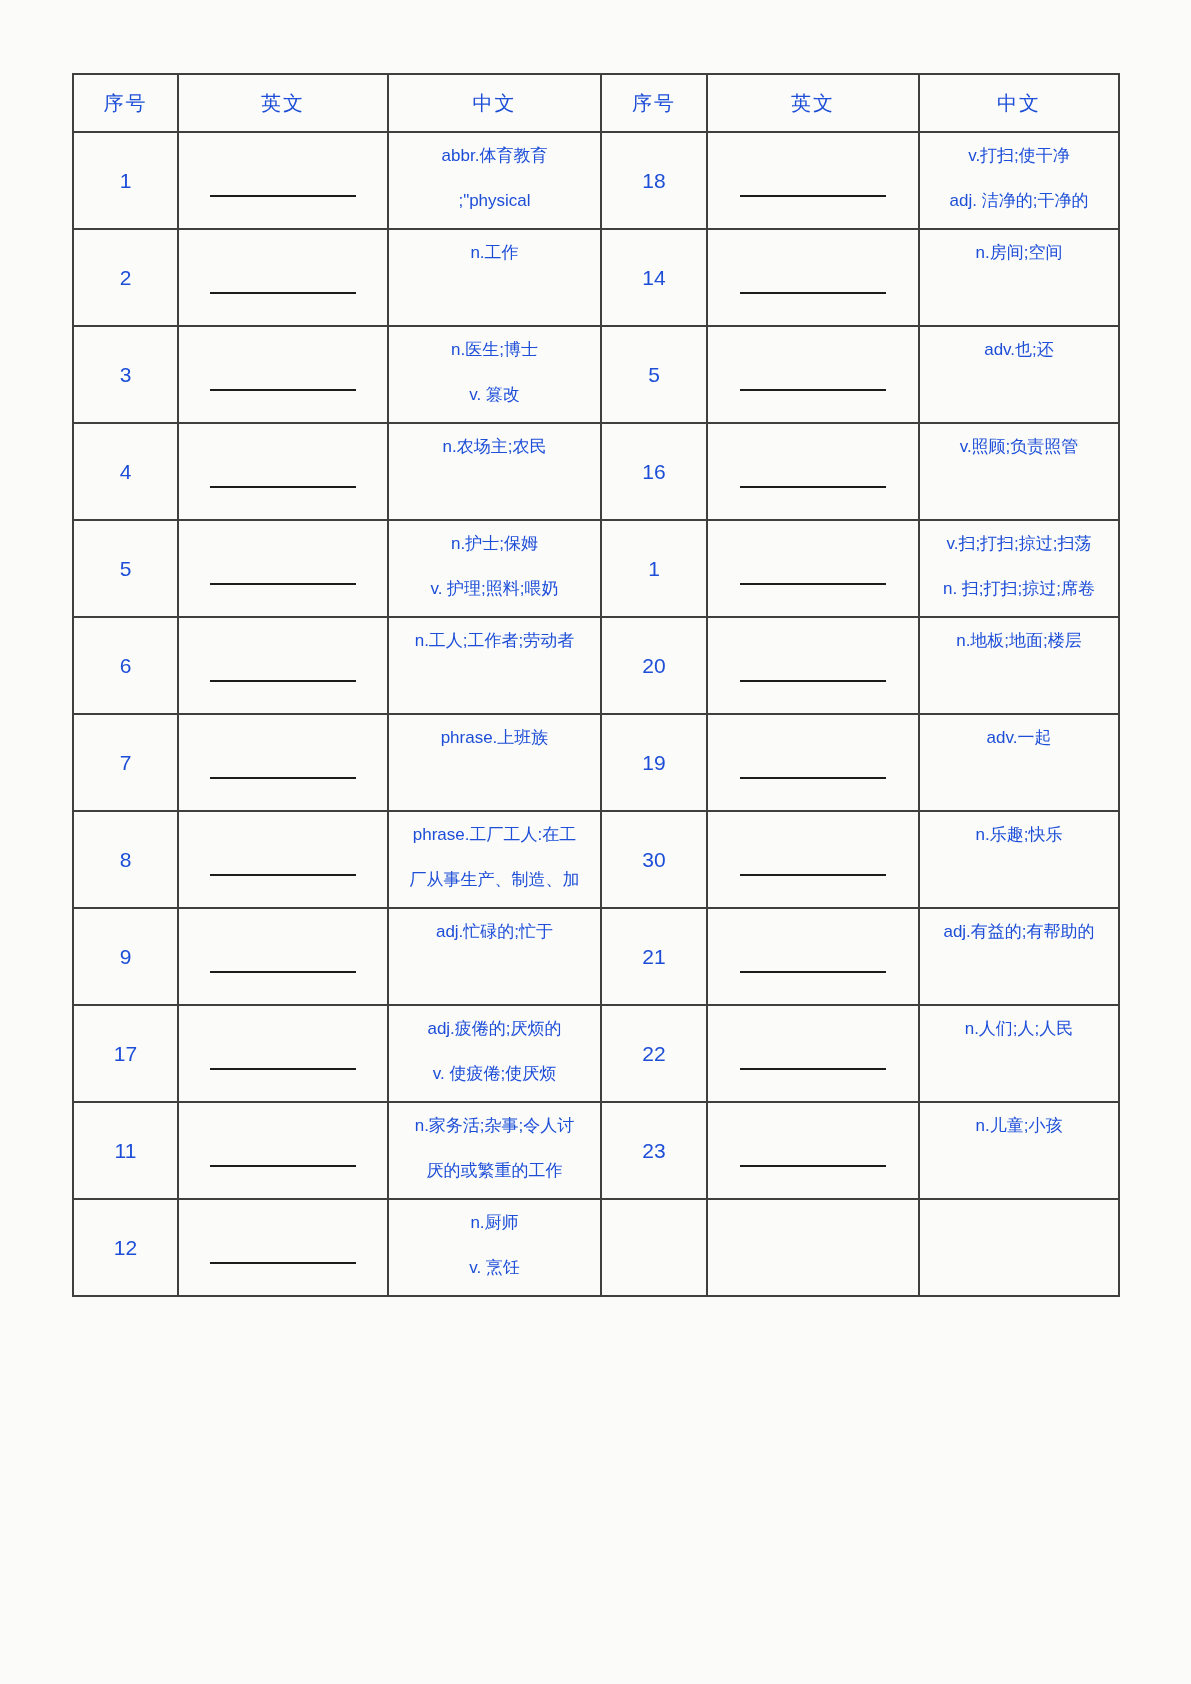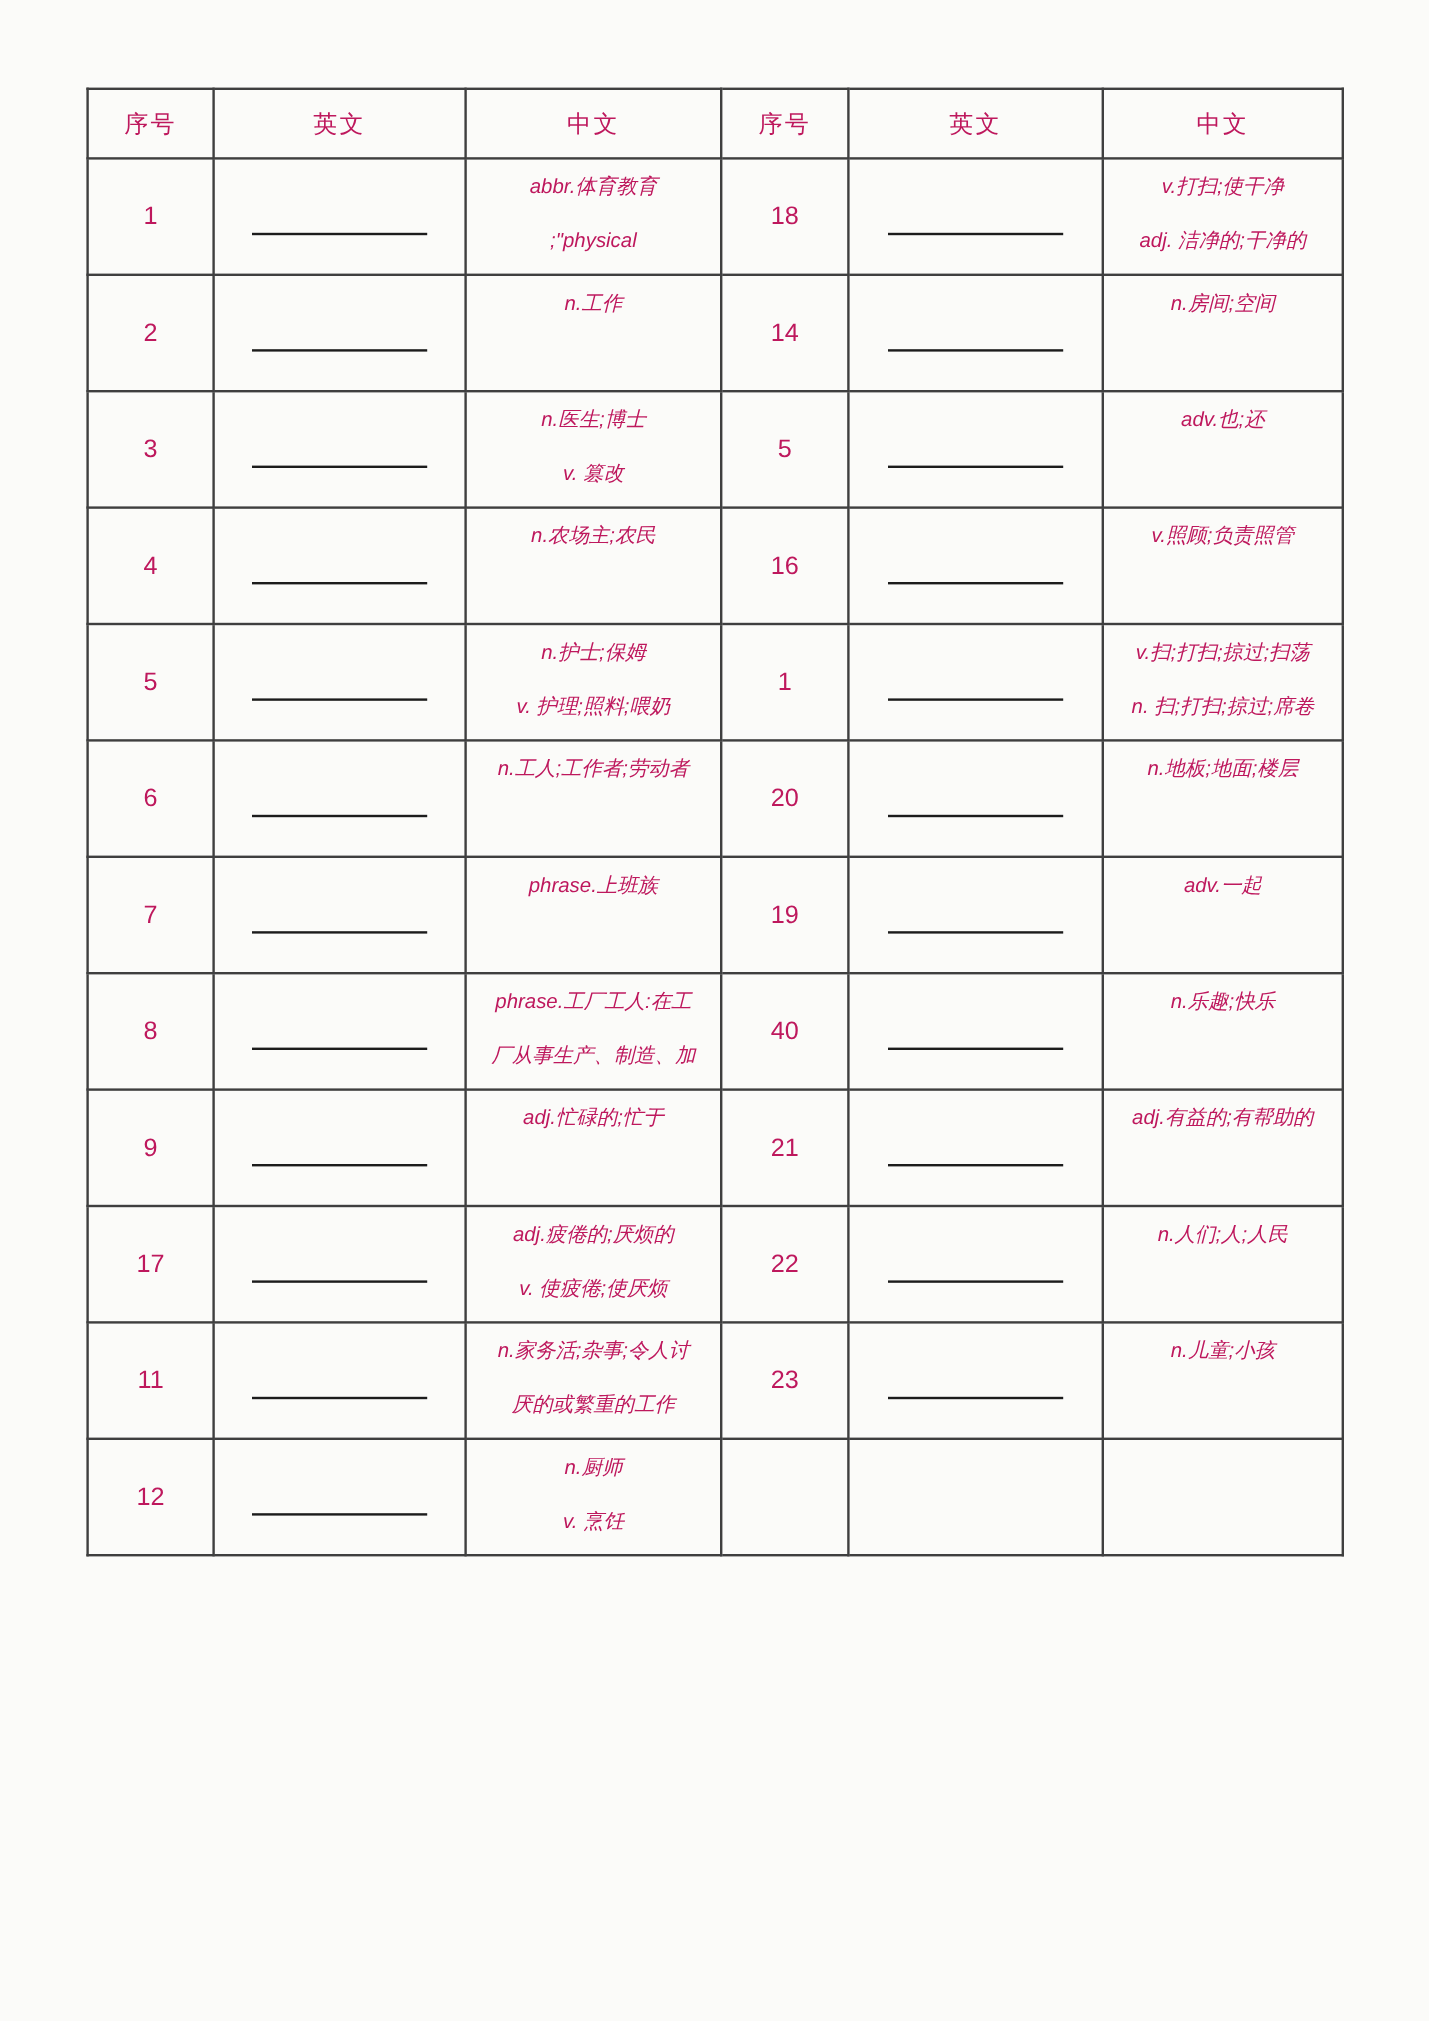--- a/index.html
+++ b/index.html
@@ -7,21 +7,21 @@
     background:#ffffff;
     font-family:"Liberation Sans","DejaVu Sans",sans-serif;
   }
   .canvas{
     position:relative;
     width:1191px;
     height:1684px;
     margin:0 auto;
     background:#fbfbf9;
     overflow:hidden;
-    color:#be185d;
+    color:#1d4ed8;
   }
   table.vocab{
     position:absolute;
     left:72px;
     top:73px;
     border-collapse:collapse;
     table-layout:fixed;
   }
   table.vocab th,
   table.vocab td{
@@ -57,21 +57,20 @@
   }
   td.zh-cell{
     vertical-align:top;
     text-align:center;
     font-size:17px;
     padding-top:5px;
   }
   .zh-line{
     line-height:45px;
     white-space:nowrap;
-    font-style:italic;
   }
   td.ghost-cell{
     border:none;
     background:transparent;
   }
 </style>
 </head>
 <body>
 
 <div class="canvas">
@@ -184,21 +183,21 @@
             <div class="zh-line">adv.一起</div>
           </td>
         </tr>
         <tr class="data-row">
           <td class="num-cell">8</td>
           <td class="blank-cell"><span class="blank-line"></span></td>
           <td class="zh-cell">
             <div class="zh-line">phrase.工厂工人:在工</div>
             <div class="zh-line">厂从事生产、制造、加</div>
           </td>
-          <td class="num-cell">40</td>
+          <td class="num-cell">30</td>
           <td class="blank-cell"><span class="blank-line"></span></td>
           <td class="zh-cell">
             <div class="zh-line">n.乐趣;快乐</div>
           </td>
         </tr>
         <tr class="data-row">
           <td class="num-cell">9</td>
           <td class="blank-cell"><span class="blank-line"></span></td>
           <td class="zh-cell">
             <div class="zh-line">adj.忙碌的;忙于</div>

